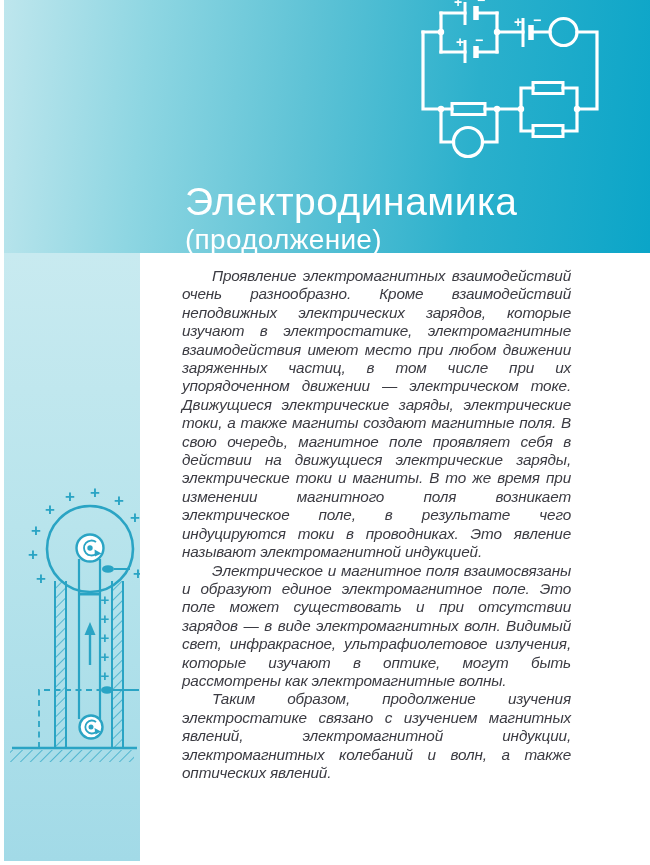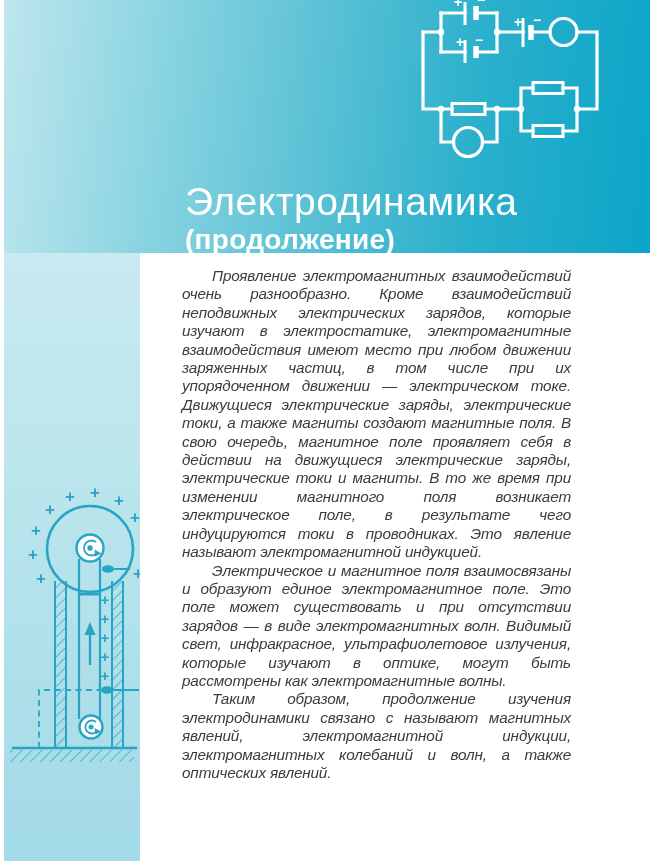--- a/index.html
+++ b/index.html
@@ -17,21 +17,21 @@
   .circuit{position:absolute;top:0;right:0;width:235px;height:170px;}
   .circuit .wire{stroke:#ffffff;stroke-width:3.2;fill:none;stroke-linecap:square;}
   .circuit .plate-long{stroke:#ffffff;stroke-width:3;fill:none;}
   .circuit .plate-short{stroke:#ffffff;stroke-width:5.5;fill:none;}
   .circuit .dot{fill:#ffffff;}
   .circuit .ring{stroke:#ffffff;stroke-width:3.2;fill:none;}
   .circuit .box{stroke:#ffffff;stroke-width:3;fill:none;}
   .circuit text{fill:#ffffff;font:bold 14px "Liberation Sans","DejaVu Sans",sans-serif;text-anchor:middle;}
   .title{position:absolute;left:181px;top:160px;color:#ffffff;}
   .title .t1{display:block;font-size:39px;line-height:42px;font-weight:normal;letter-spacing:.5px;}
-  .title .t2{display:block;font-size:28px;line-height:34px;font-weight:bold;letter-spacing:.3px;}
+  .title .t2{display:block;font-size:28px;line-height:34px;font-weight:normal;letter-spacing:.3px;}
   
   .panel{
     position:absolute;left:4px;top:253px;width:136px;height:608px;
     background:linear-gradient(180deg,#c8eaf0 0%,#b8e4ec 45%,#a2dae7 100%);
     overflow:hidden;
   }
   .gen{position:absolute;inset:0;width:136px;height:608px;}
   .gen .ln{stroke:#2aa4c4;fill:none;}
   .gen .fill{fill:#2aa4c4;stroke:none;}
   .gen text{fill:#2aa4c4;text-anchor:middle;font-family:"Liberation Sans","DejaVu Sans",sans-serif;font-weight:bold;}
@@ -186,16 +186,16 @@
       <g>
         <path class="ln" stroke-width="2.6" d="M8 495 H133"></path>
         <rect x="6" y="497" width="124" height="12" fill="url(#hatch)"></rect>
       </g>
     </svg>
   </aside>
 
   <main class="content">
     <p lang="ru">Проявление электромагнитных взаимодействий очень разнообразно. Кроме взаимодействий неподвижных электрических зарядов, которые изучают в электростатике, электромагнитные взаимодействия имеют место при любом движении заряженных частиц, в том числе при их упорядоченном движении — электрическом токе. Движущиеся электрические заряды, электрические токи, а также магниты создают магнитные поля. В свою очередь, магнитное поле проявляет себя в действии на движущиеся электрические заряды, электрические токи и магниты. В то же время при изменении магнитного поля возникает электрическое поле, в результате чего индуцируются токи в проводниках. Это явление называют электромагнитной индукцией.</p>
     <p lang="ru">Электрическое и магнитное поля взаимосвязаны и образуют единое электромагнитное поле. Это поле может существовать и при отсутствии зарядов — в виде электромагнитных волн. Видимый свет, инфракрасное, ультрафиолетовое излучения, которые изучают в оптике, могут быть рассмотрены как электромагнитные волны.</p>
-    <p lang="ru">Таким образом, продолжение изучения электродинамики связано с называют магнитных явлений, электромагнитной индукции, электромагнитных колебаний и волн, а также оптических явлений.</p>
+    <p lang="ru">Таким образом, продолжение изучения электростатике связано с изучением магнитных явлений, электромагнитной индукции, электромагнитных колебаний и волн, а также оптических явлений.</p>
   </main>
 
 </div>
 
 </body></html>

